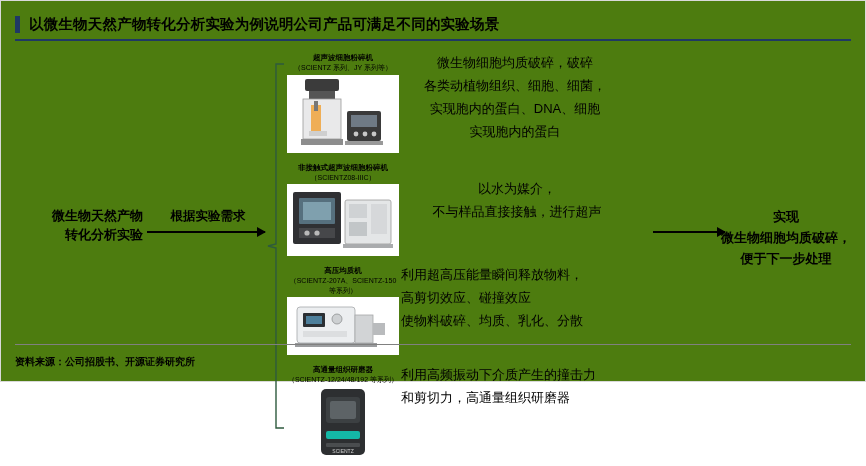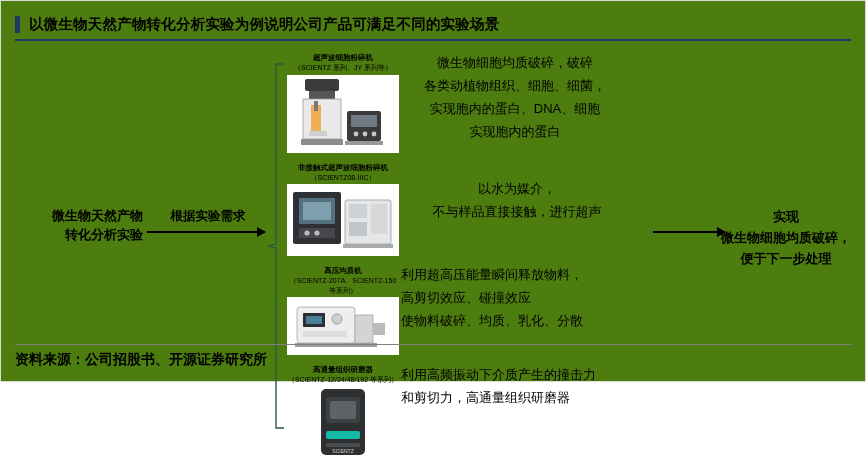--- a/index.html
+++ b/index.html
@@ -60,21 +60,21 @@
     left: 14px;
     right: 14px;
     bottom: 36px;
     height: 1px;
     background: #808080;
   }
   .source-text {
     position: absolute;
     left: 14px;
     bottom: 12px;
-    font-size: 14px;
+    font-size: 10px;
     color: #000000;
     font-weight: bold;
     text-align: center;
   }
   
   .left-label {
     position: absolute;
     left: 18px;
     top: 205px;
     width: 124px;

